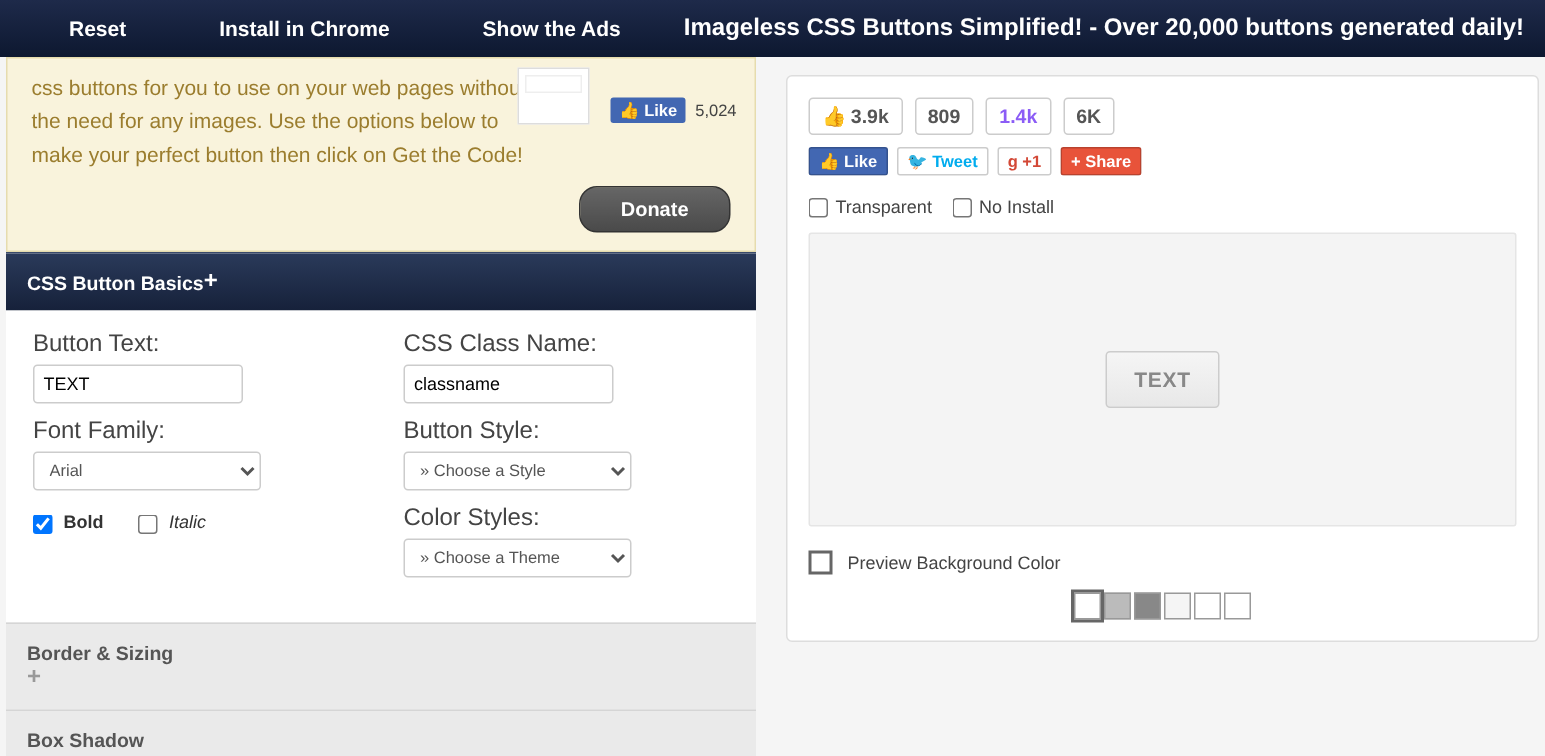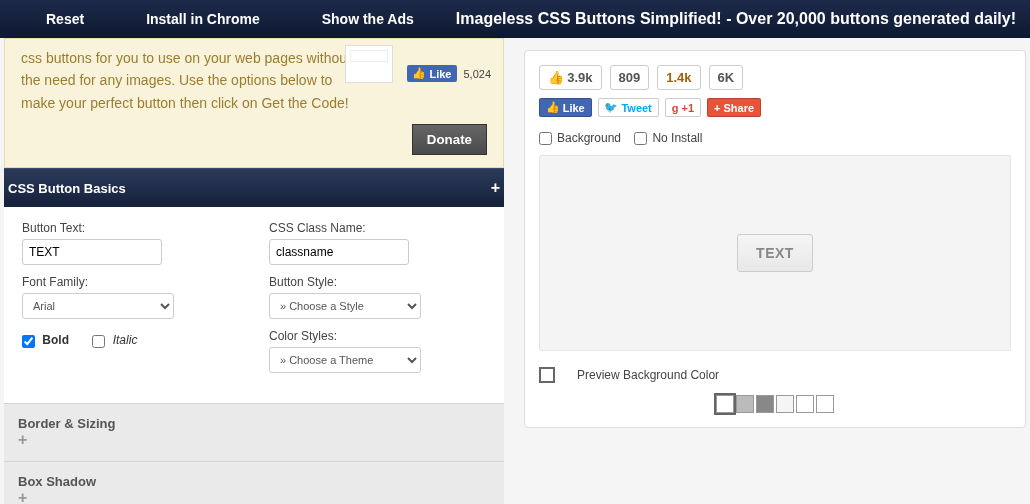--- a/index.html
+++ b/index.html
@@ -10,25 +10,25 @@
 .main { display: flex; gap: 20px; padding: 0 4px 20px 4px; background: #f5f5f5; }
 .left { width: 500px; }
 .right { flex: 1; padding-top: 12px; }
 .intro-box { background: #f9f3dc; border: 1px solid #e6dcae; padding: 8px 16px 12px 16px; position: relative; }
 .intro-box p { color: #9b7d2e; line-height: 1.6; font-size: 14px; max-width: 340px; }
 .thumb { position: absolute; right: 110px; top: 6px; width: 48px; height: 38px; background: #fff; border: 1px solid #ddd; }
 .thumb::after { content:""; display:block; margin:4px; border:1px solid #eee; height:10px; }
 .fb-like-small { position: absolute; right: 12px; top: 26px; display: flex; align-items: center; gap: 6px; }
 .fb-pill { background: #4267b2; color: #fff; font-size: 11px; font-weight: bold; padding: 2px 6px; border-radius: 2px; display: inline-flex; align-items: center; gap: 3px; }
 .donate-row { text-align: right; margin-top: 10px; }
-.donate-btn { background: linear-gradient(#666, #4a4a4a); color: #fff; border: 1px solid #333; padding: 7px 14px; border-radius: 0; font-weight: bold; cursor: pointer; }
-.panel-header { background: linear-gradient(#2a3a5a, #16213a); color: #fff; font-weight: bold; padding: 10px 4px; display: flex; justify-content: space-between; align-items: center; border-top: 1px solid #3a4a6a; }
+.donate-btn { background: linear-gradient(#666, #4a4a4a); color: #fff; border: 1px solid #333; padding: 7px 27px; border-radius: 12px; font-weight: bold; cursor: pointer; }
+.panel-header { background: linear-gradient(#2a3a5a, #16213a); color: #fff; font-weight: bold; padding: 10px 14px; display: flex; align-items: center; border-top: 1px solid #3a4a6a; }
 .panel-body { background: #fff; padding: 14px 18px 30px 18px; display: flex; gap: 30px; }
 .col { flex: 1; }
-.field-label { font-size: 12px; color: #444; display: block; margin-bottom: 4px; margin-top: 10px; }
+.field-label { font-size: 16px; color: #444; display: block; margin-bottom: 4px; margin-top: 10px; }
 .col .field-label:first-child { margin-top: 0; }
 input[type=text], select { width: 140px; padding: 5px 6px; border: 1px solid #ccc; border-radius: 3px; font-size: 12px; background: #fff; }
 select { width: 152px; font-size: 11px; color: #555; }
 .check-row { margin-top: 14px; font-size: 12px; }
 .check-row label { margin-right: 20px; }
 .check-row input[type=checkbox] { margin-right: 4px; vertical-align: middle; }
 .panel-collapsed { background: #eaeaea; border-top: 1px solid #d5d5d5; padding: 12px 14px; display: flex; justify-content: space-between; font-weight: bold; color: #555; font-size: 13px; cursor: pointer; flex-direction: column; }
 .plus { font-weight: bold; font-size: 16px; color: #fff; }
 .plus-grey { color: #999; font-size: 16px; font-weight: bold; }
 .right-panel { background: #fff; border: 1px solid #ddd; border-radius: 4px; padding: 14px; }
@@ -37,21 +37,21 @@
 .social-btns { display: flex; gap: 6px; margin-bottom: 14px; }
 .sbtn { font-size: 11px; font-weight: bold; padding: 2px 6px; border-radius: 2px; display: inline-flex; align-items: center; gap: 3px; color: #fff; border:1px solid rgba(0,0,0,0.2); }
 .fb { background: #4267b2; }
 .tw { background: #fff; color: #00acee; border: 1px solid #ccc; }
 .gp { background: #fff; color: #d34836; border: 1px solid #ccc; }
 .sh { background: #e8533a; }
 .opt-row { font-size: 12px; color: #444; margin-bottom: 10px; }
 .opt-row input[type=checkbox] { margin-right: 5px; vertical-align: middle; }
 .preview-area { background: #f4f4f4; border: 1px solid #e5e5e5; height: 196px; display: flex; align-items: center; justify-content: center; border-radius: 2px; }
 .preview-btn { background: linear-gradient(#f5f5f5, #e8e8e8); border: 1px solid #ccc; color: #888; font-weight: bold; font-size: 14px; padding: 10px 18px; border-radius: 3px; letter-spacing: 0.5px; }
-.bgcolor-row { display: flex; align-items: center; gap: 22px; margin-top: 16px; font-size: 12px; color: #444; }
+.bgcolor-row { display: flex; align-items: center; gap: 10px; margin-top: 16px; font-size: 12px; color: #444; }
 .colorbox { width: 16px; height: 16px; border: 2px solid #666; background: #fff; }
 .swatches { display: flex; gap: 2px; justify-content: center; margin-top: 12px; }
 .sw { width: 18px; height: 18px; border: 1px solid #999; cursor: pointer; }
 .sw.sel { outline: 2px solid #666; }
 </style>
 </head>
 <body>
 
 <div class="topbar">
   <span class="top-btn">Reset</span>
@@ -129,21 +129,21 @@
   </div>
 
   <div class="right">
     <div class="right-panel">
       <div class="social-counts">
         <div class="count-box">
             <span>👍</span>
             <span>3.9k</span>
           </div>
         <div class="count-box">809</div>
-        <div class="count-box" style="color:#a16207">1.4k</div>
+        <div class="count-box" style="color:#8b5cf6">1.4k</div>
         <div class="count-box">6K</div>
       </div>
       <div class="social-btns">
         <span class="sbtn fb">
             <span>👍</span>
             <span>Like</span>
           </span>
         <span class="sbtn tw">
             <span style="color:#00acee">🐦</span>
             <span>Tweet</span>
@@ -151,21 +151,21 @@
         <span class="sbtn gp">
             <span style="color:#d34836;font-weight:bold">g</span>
             <span>+1</span>
           </span>
         <span class="sbtn sh">
             <span>+</span>
             <span>Share</span>
           </span>
       </div>
       <div class="opt-row">
-        <label><input type="checkbox" style=""><span>Background</span></label>
+        <label><input type="checkbox" style=""><span>Transparent</span></label>
         &nbsp;&nbsp;
         <label><input type="checkbox" style=""><span>No Install</span></label>
       </div>
       <div class="preview-area">
         <div class="preview-btn">TEXT</div>
       </div>
       <div class="bgcolor-row">
         <div class="colorbox"></div>
         <span>Preview Background Color</span>
       </div>

